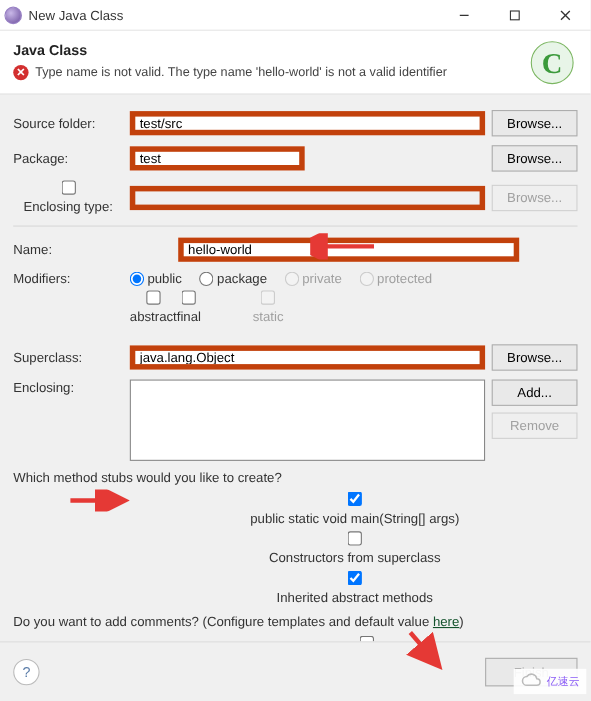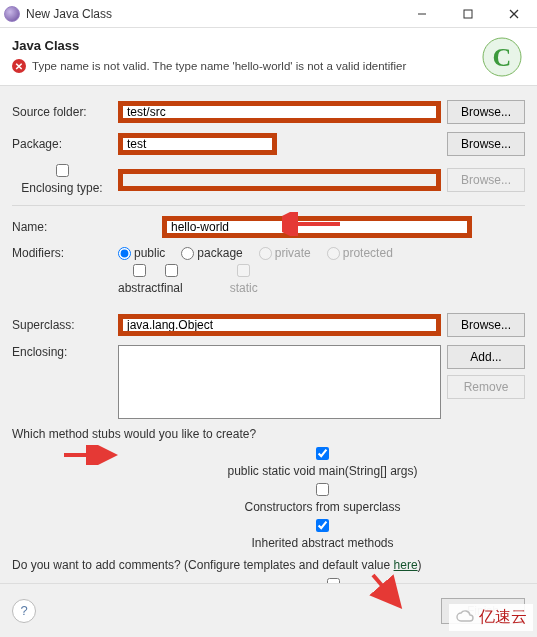--- a/index.html
+++ b/index.html
@@ -127,21 +127,21 @@
       font-size: 12px; font-family: inherit;
       position: relative;
     }
     .footer-btn:disabled { color:#a0a0a0; }
     .watermark {
       position: absolute;
       right: 4px; bottom: 6px;
       display: flex; align-items: center; gap: 4px;
       background: rgba(255,255,255,0.9);
       padding: 3px 6px;
-      color: #b91c1c; font-size: 16px;
+      color: #8b5cf6; font-size: 10px;
     }
     .watermark-icon { color: #aaa; font-size: 14px; }
     .name-row-wrap { position: relative; }
   </style>
 </head>
 <body>
 
 <div class="titlebar">
   <div class="titlebar-icon"></div>
   <div class="titlebar-title">New Java Class</div>

